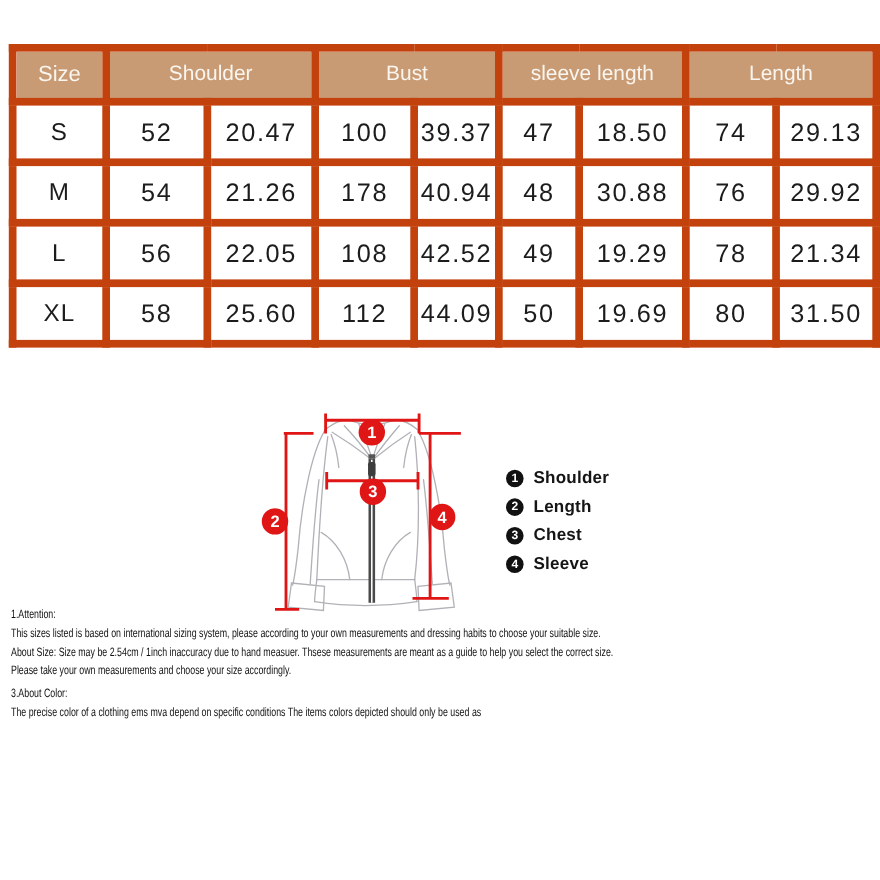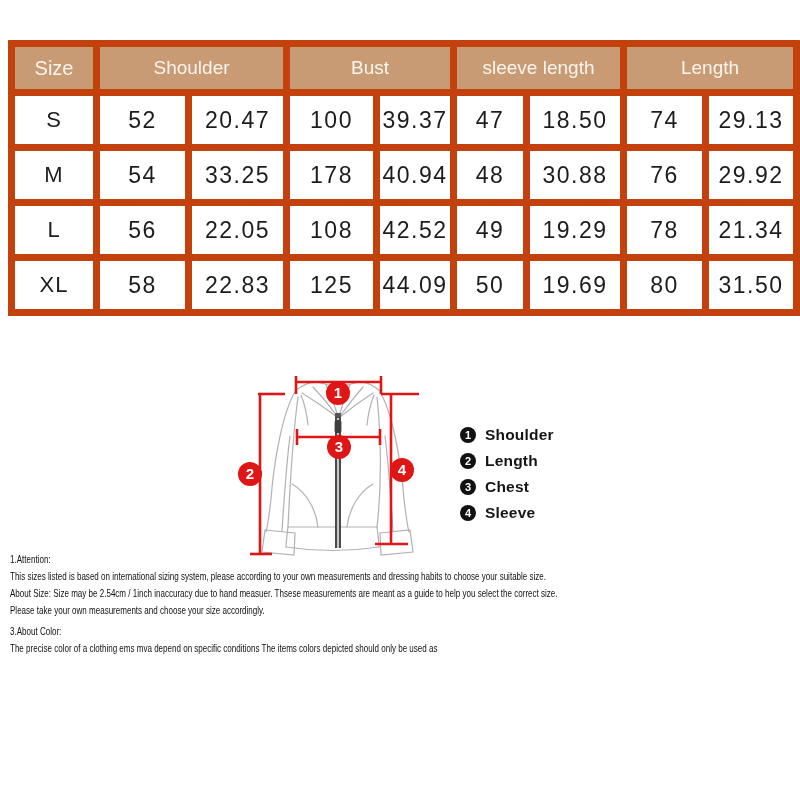--- a/index.html
+++ b/index.html
@@ -65,21 +65,21 @@
         <td>100</td>
         <td>39.37</td>
         <td>47</td>
         <td>18.50</td>
         <td>74</td>
         <td>29.13</td>
       </tr>
       <tr class="drow">
         <td class="size-cell">M</td>
         <td>54</td>
-        <td>33.25</td>
+        <td>21.26</td>
         <td>178</td>
         <td>40.94</td>
         <td>48</td>
         <td>30.88</td>
         <td>76</td>
         <td>29.92</td>
       </tr>
       <tr class="drow">
         <td class="size-cell">L</td>
         <td>56</td>
@@ -87,22 +87,22 @@
         <td>108</td>
         <td>42.52</td>
         <td>49</td>
         <td>19.29</td>
         <td>78</td>
         <td>21.34</td>
       </tr>
       <tr class="drow">
         <td class="size-cell">XL</td>
         <td>58</td>
-        <td>22.83</td>
-        <td>125</td>
+        <td>25.60</td>
+        <td>112</td>
         <td>44.09</td>
         <td>50</td>
         <td>19.69</td>
         <td>80</td>
         <td>31.50</td>
       </tr>
     </tbody>
   </table>
 
   <svg class="diagram" viewBox="0 0 215 212">

